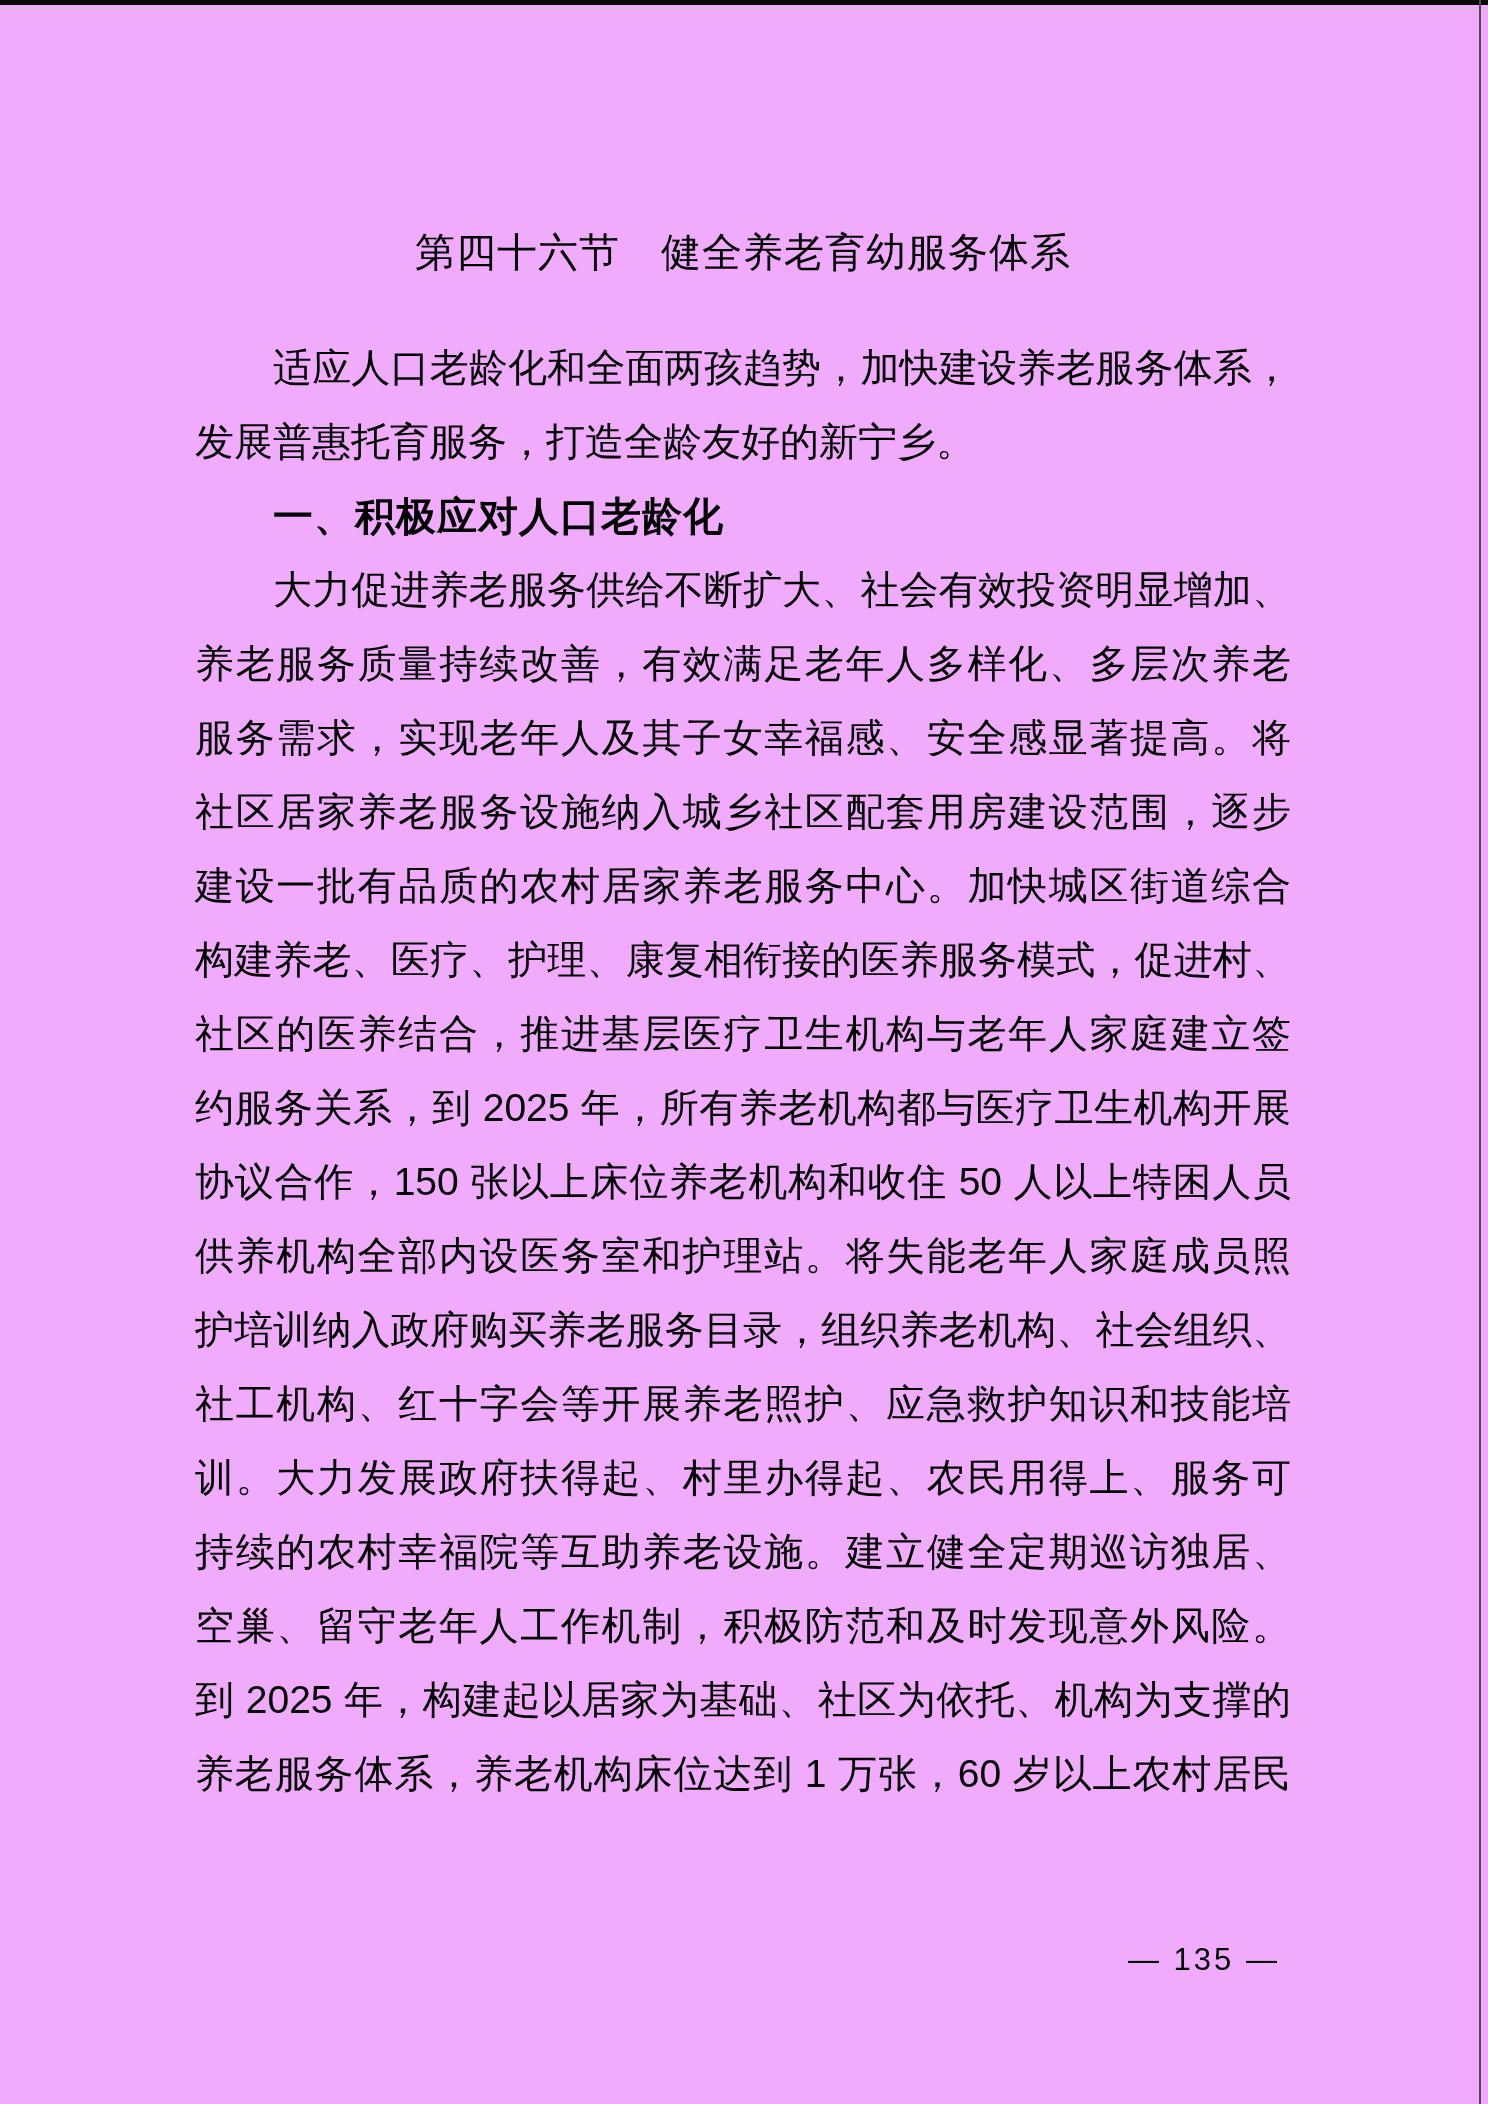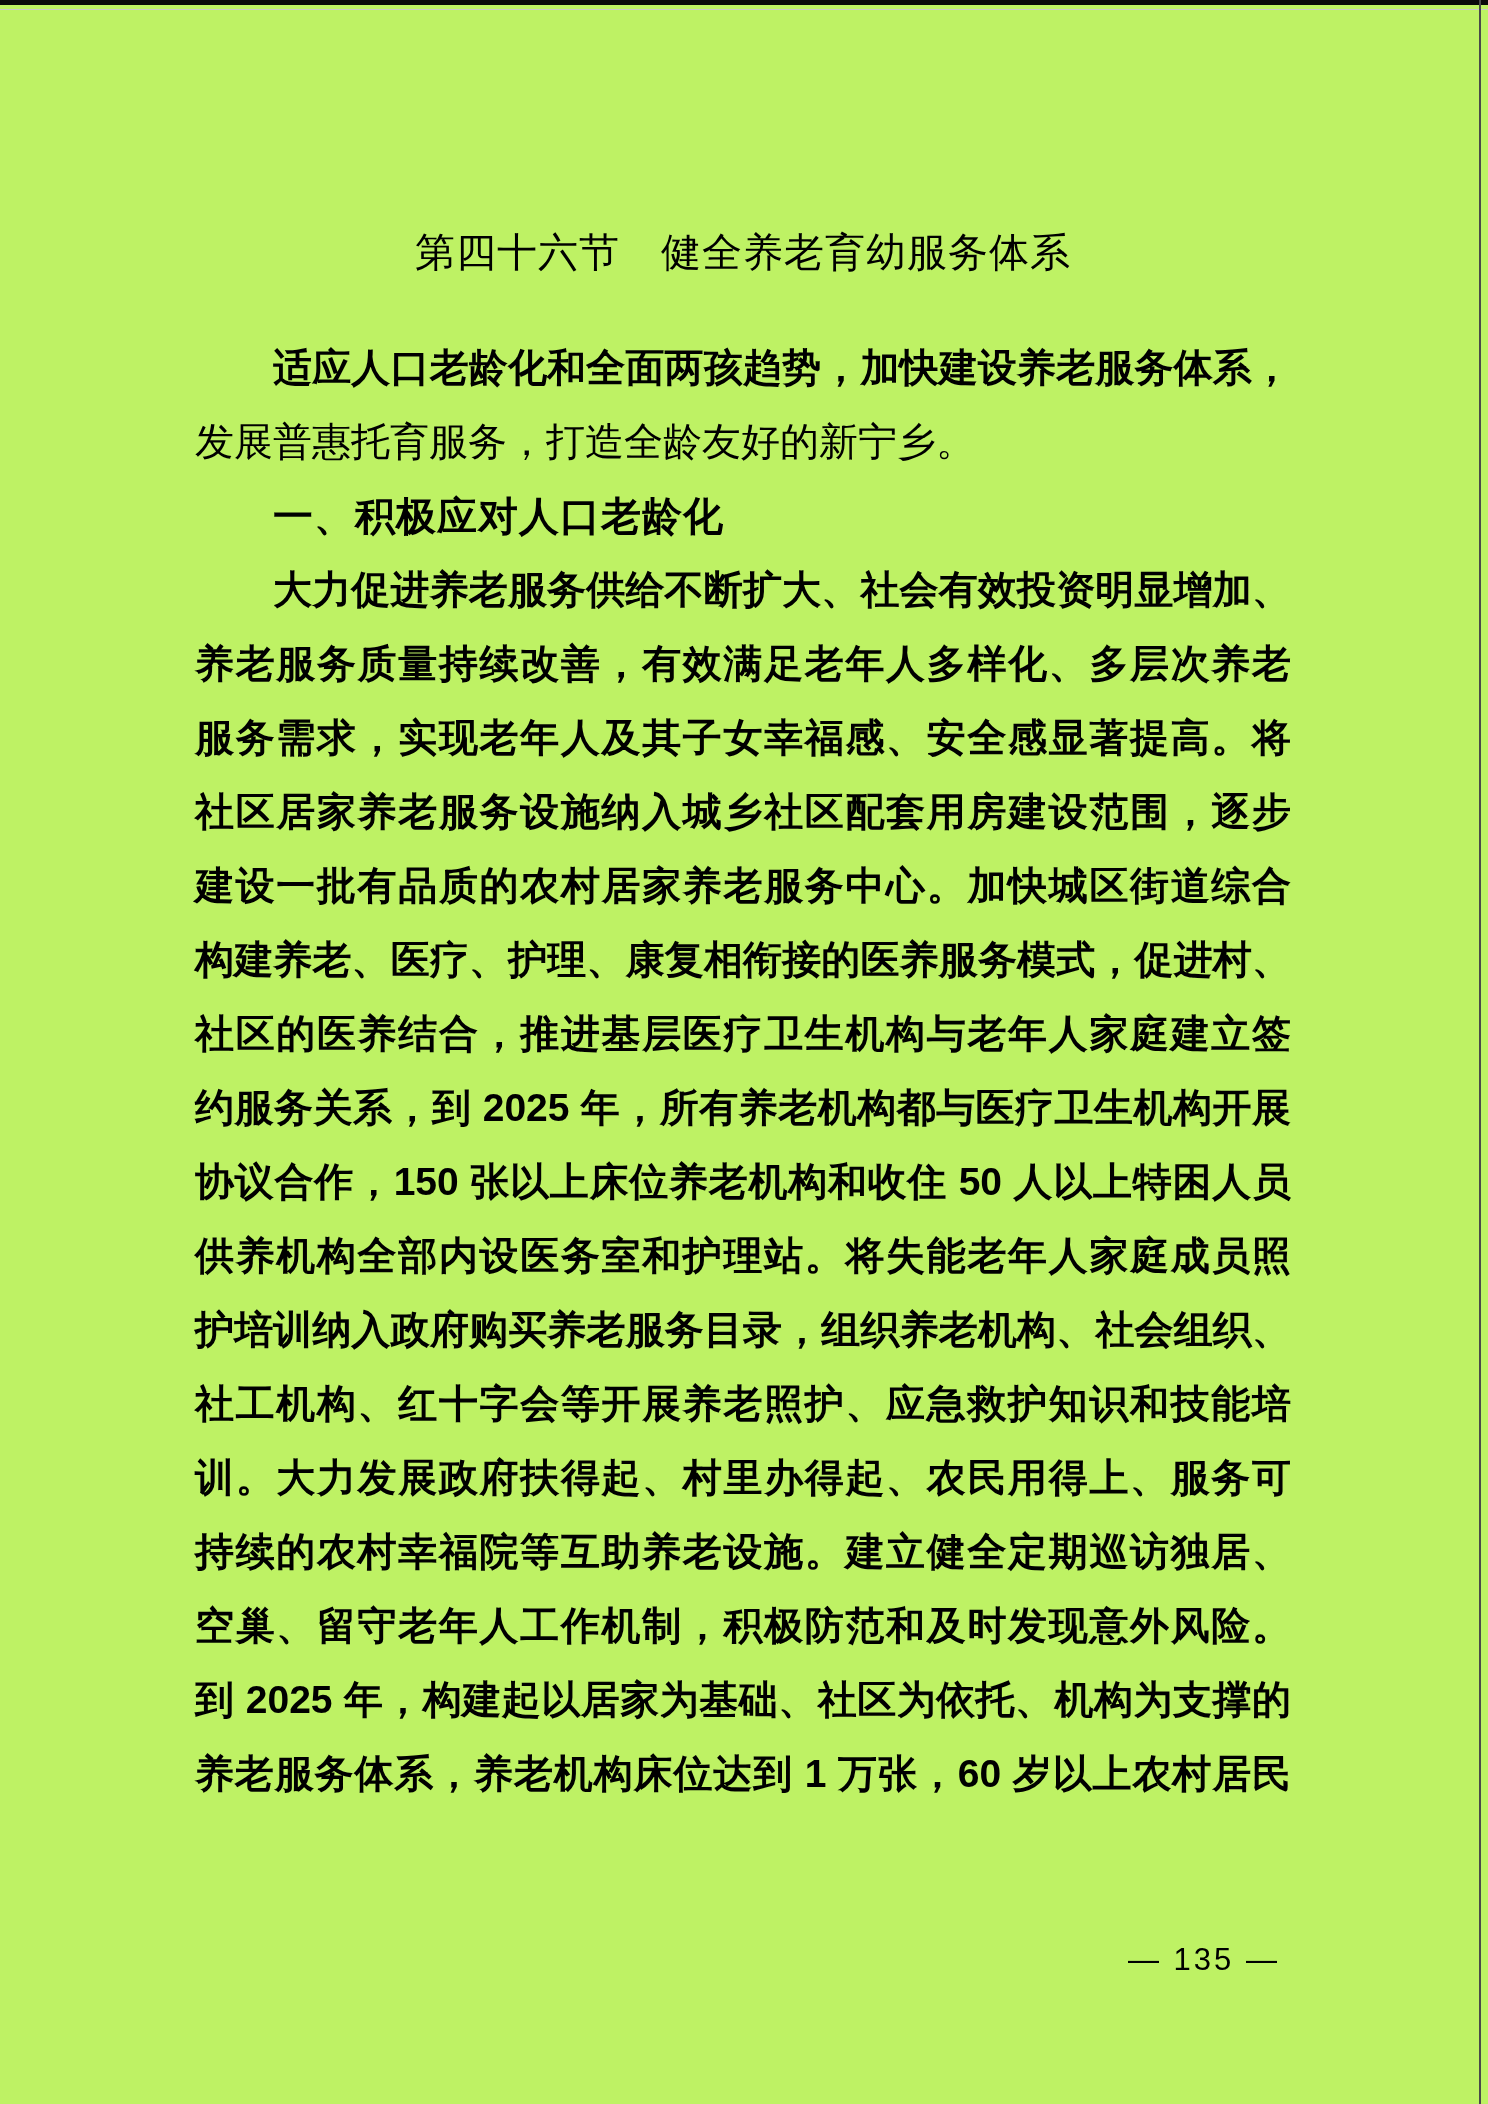--- a/index.html
+++ b/index.html
@@ -4,21 +4,21 @@
 <style>
   html, body {
     margin: 0;
     padding: 0;
     background: #ffffff;
   }
   #page {
     position: relative;
     width: 1488px;
     height: 2104px;
-    background: #bef264;
+    background: #f0abfc;
     overflow: hidden;
     font-family: "Liberation Sans", sans-serif;
     color: #000000;
   }
   
   .top-bar {
     position: absolute; top: 0; left: 0; right: 0; height: 5px;
     background: #0a0a0a;
   }
   .top-faint-rule {
@@ -51,21 +51,20 @@
     height: 74px;
     line-height: 74px;
     font-size: 39px;
     white-space: nowrap;
   }
   
   .ln.j {
     white-space: normal;
     text-align: justify;
     text-align-last: justify;
-    font-weight: bold;
   }
   .ln.ind { text-indent: 78px; }
   .ln.head {
     font-weight: bold;
     font-size: 40px;
     letter-spacing: 1px;
   }
   .page-number {
     position: absolute;
     top: 1916px;

